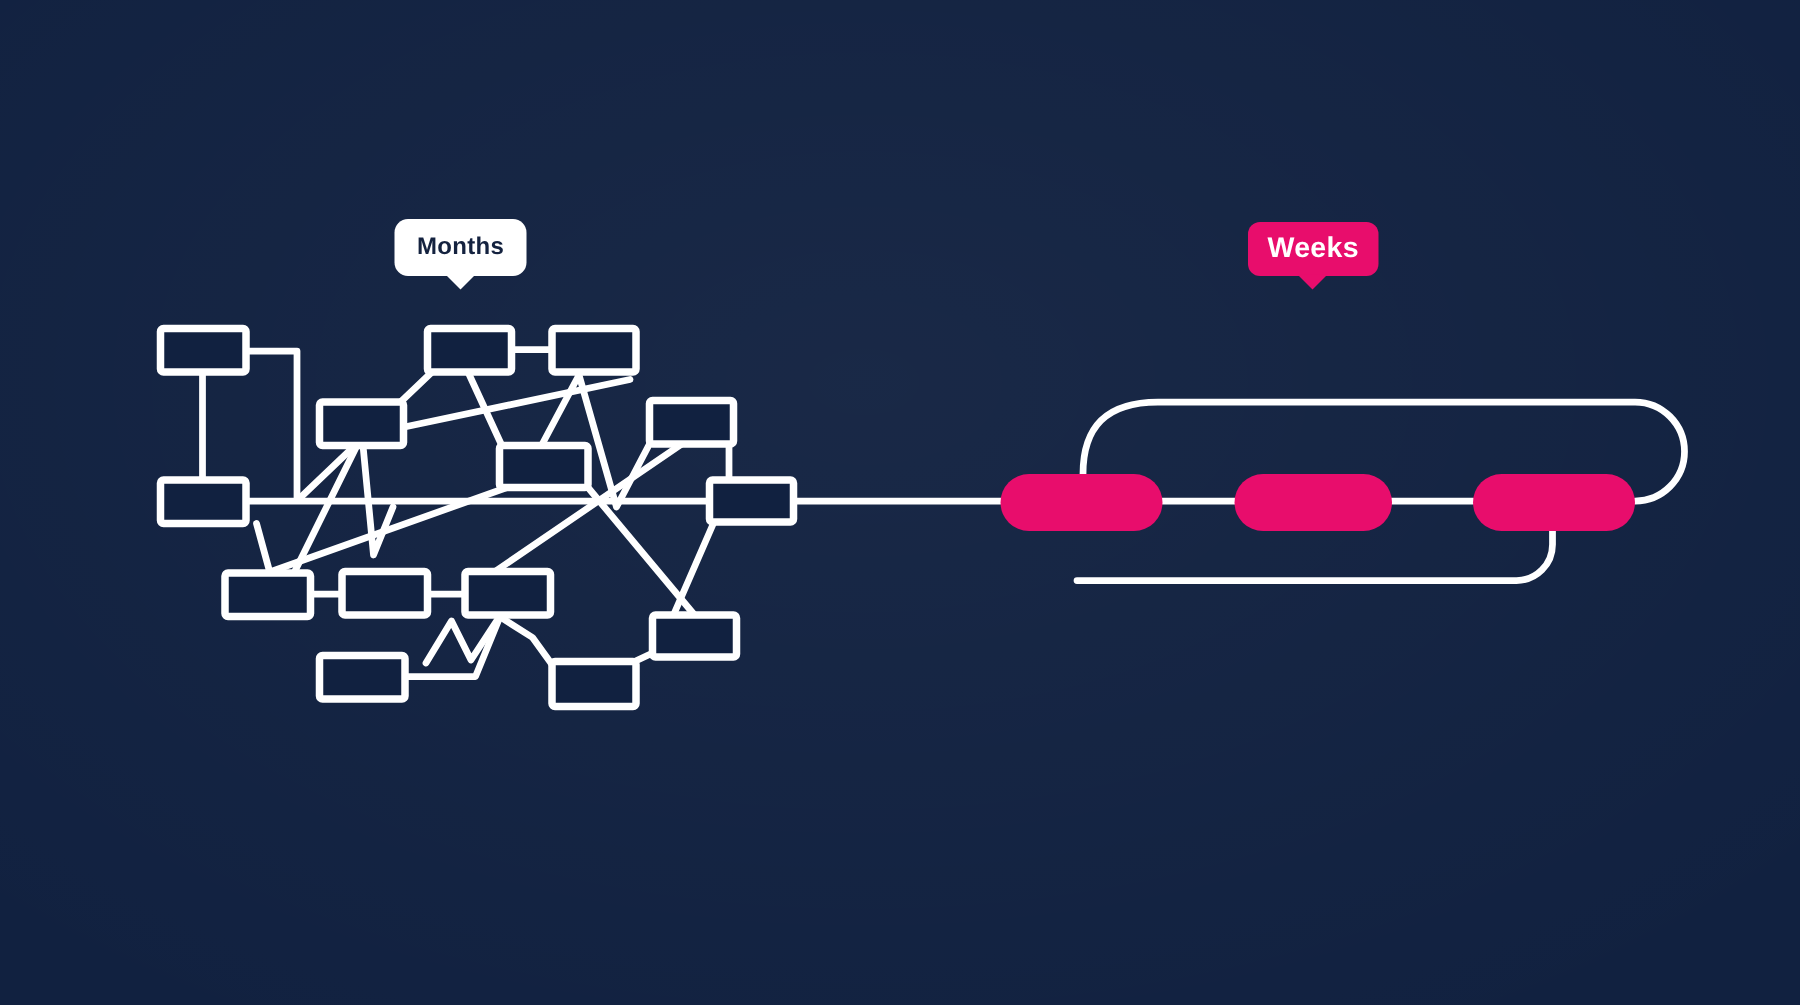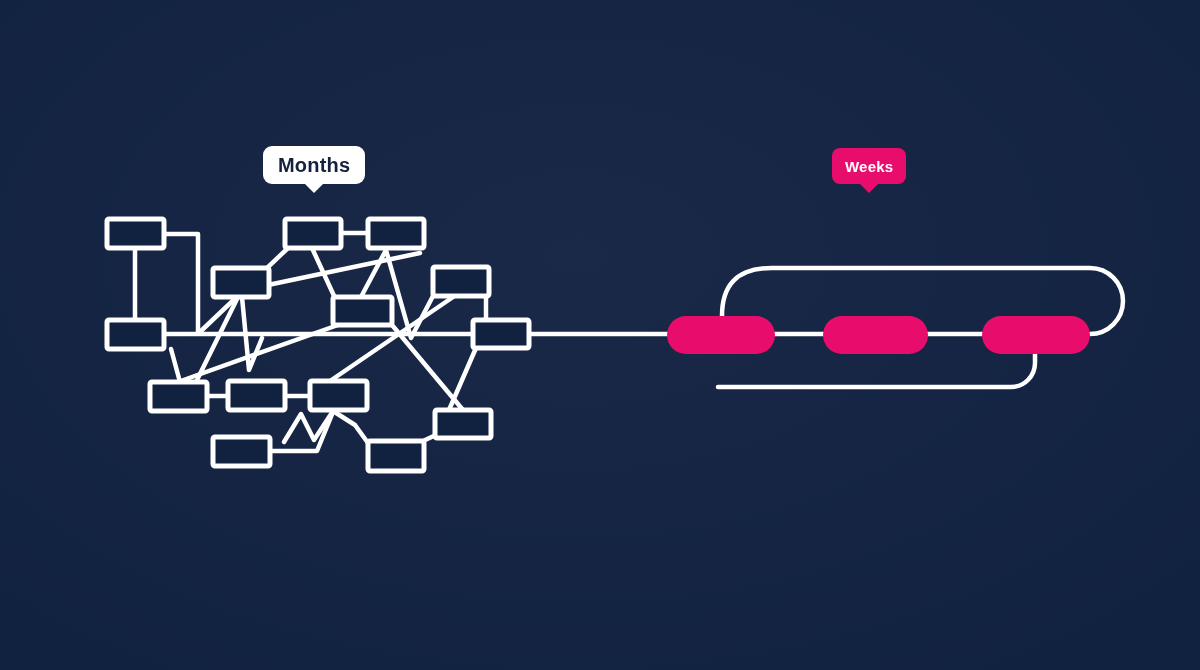--- a/index.html
+++ b/index.html
@@ -25,31 +25,31 @@
   svg.diagram{position:absolute;left:0;top:0;}
   #edges polyline, #edges path{
     fill:none;stroke:var(--ink);stroke-width:4.5;
     stroke-linecap:round;stroke-linejoin:round;
   }
   #boxes rect{fill:var(--bg);stroke:var(--ink);stroke-width:5;}
   #flow rect{fill:var(--pink);stroke:none;}
   .bubble{
     position:absolute;display:flex;align-items:center;
     height:38px;padding:0 15px;border-radius:9px;
-    font-weight:700;font-size:20px;letter-spacing:.2px;
+    font-weight:700;font-size:16px;letter-spacing:.2px;
     white-space:nowrap;
   }
   .bubble::after{
     content:"";position:absolute;top:100%;left:50%;margin-left:-10px;
     border-left:10px solid transparent;border-right:10px solid transparent;
     border-top:10px solid transparent;margin-top:-1px;
   }
   .bubble-white{background:var(--ink);color:var(--dark-text);}
   .bubble-white::after{border-top-color:var(--ink);}
-  .bubble-pink{background:var(--pink);color:var(--ink);height:36px;font-size:15px;padding:0 13px;border-radius:8px;}
+  .bubble-pink{background:var(--pink);color:var(--ink);height:36px;font-size:19px;padding:0 13px;border-radius:8px;}
   .bubble-pink::after{border-top-color:var(--pink);}
 </style>
 </head>
 <body>
 
 <div class="stage">
 
   <svg class="diagram" width="1200" height="670" viewBox="0 0 1200 670">
     <g id="edges">
         <polyline points="135,248 135,320"></polyline>

